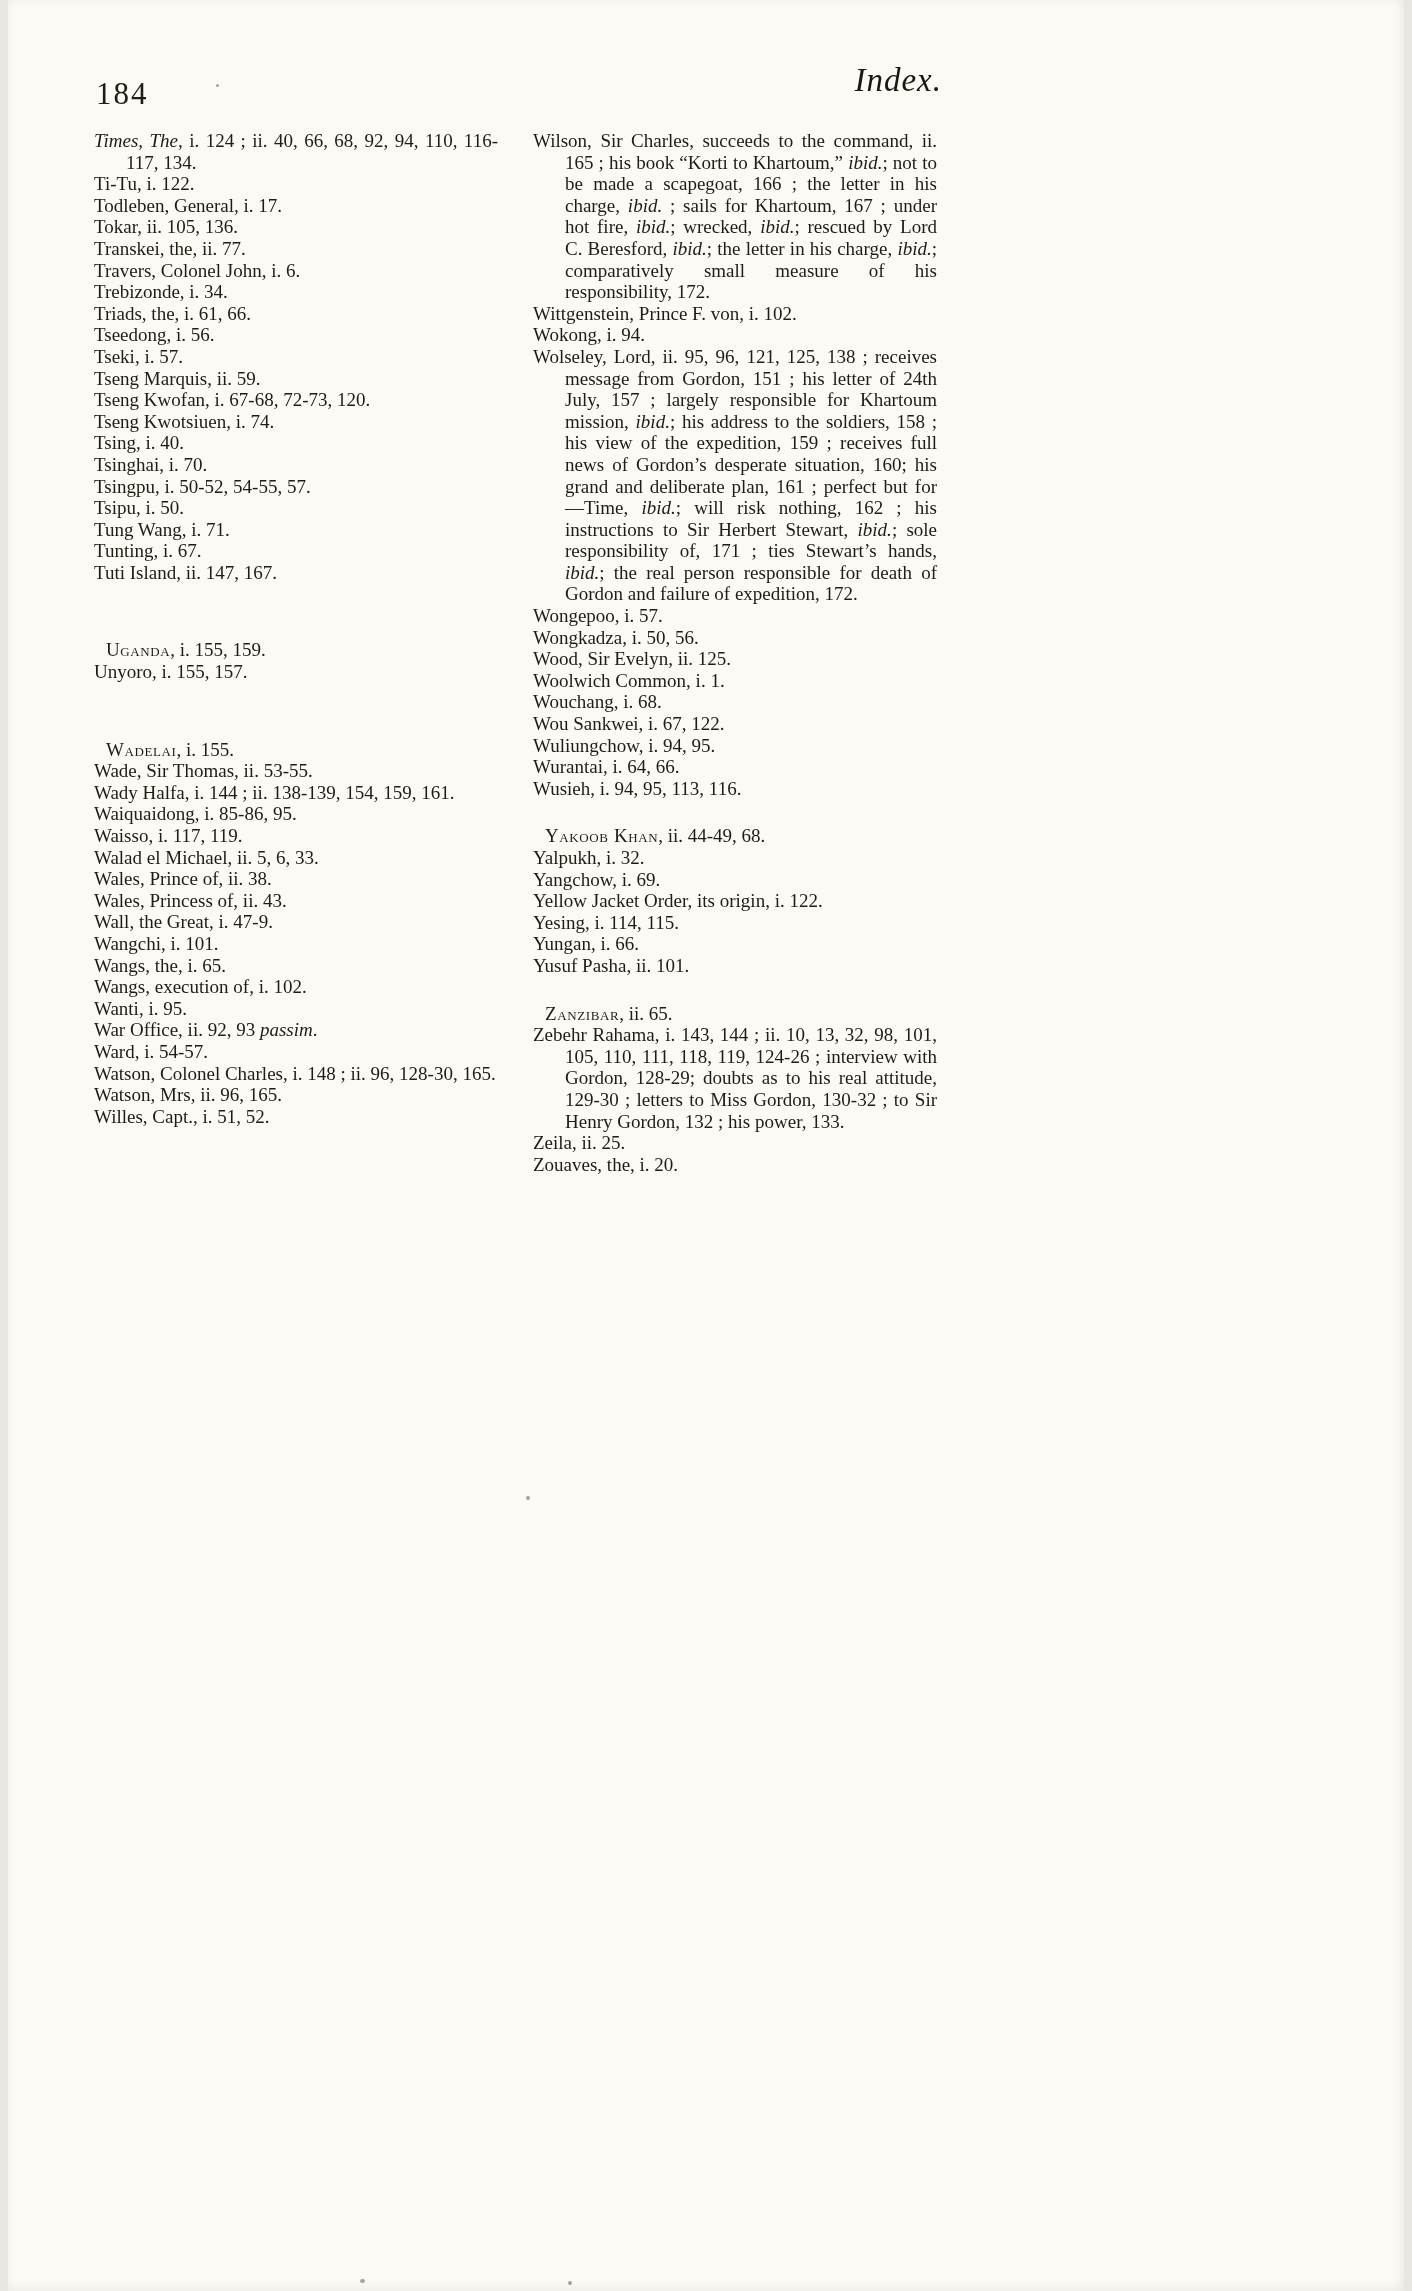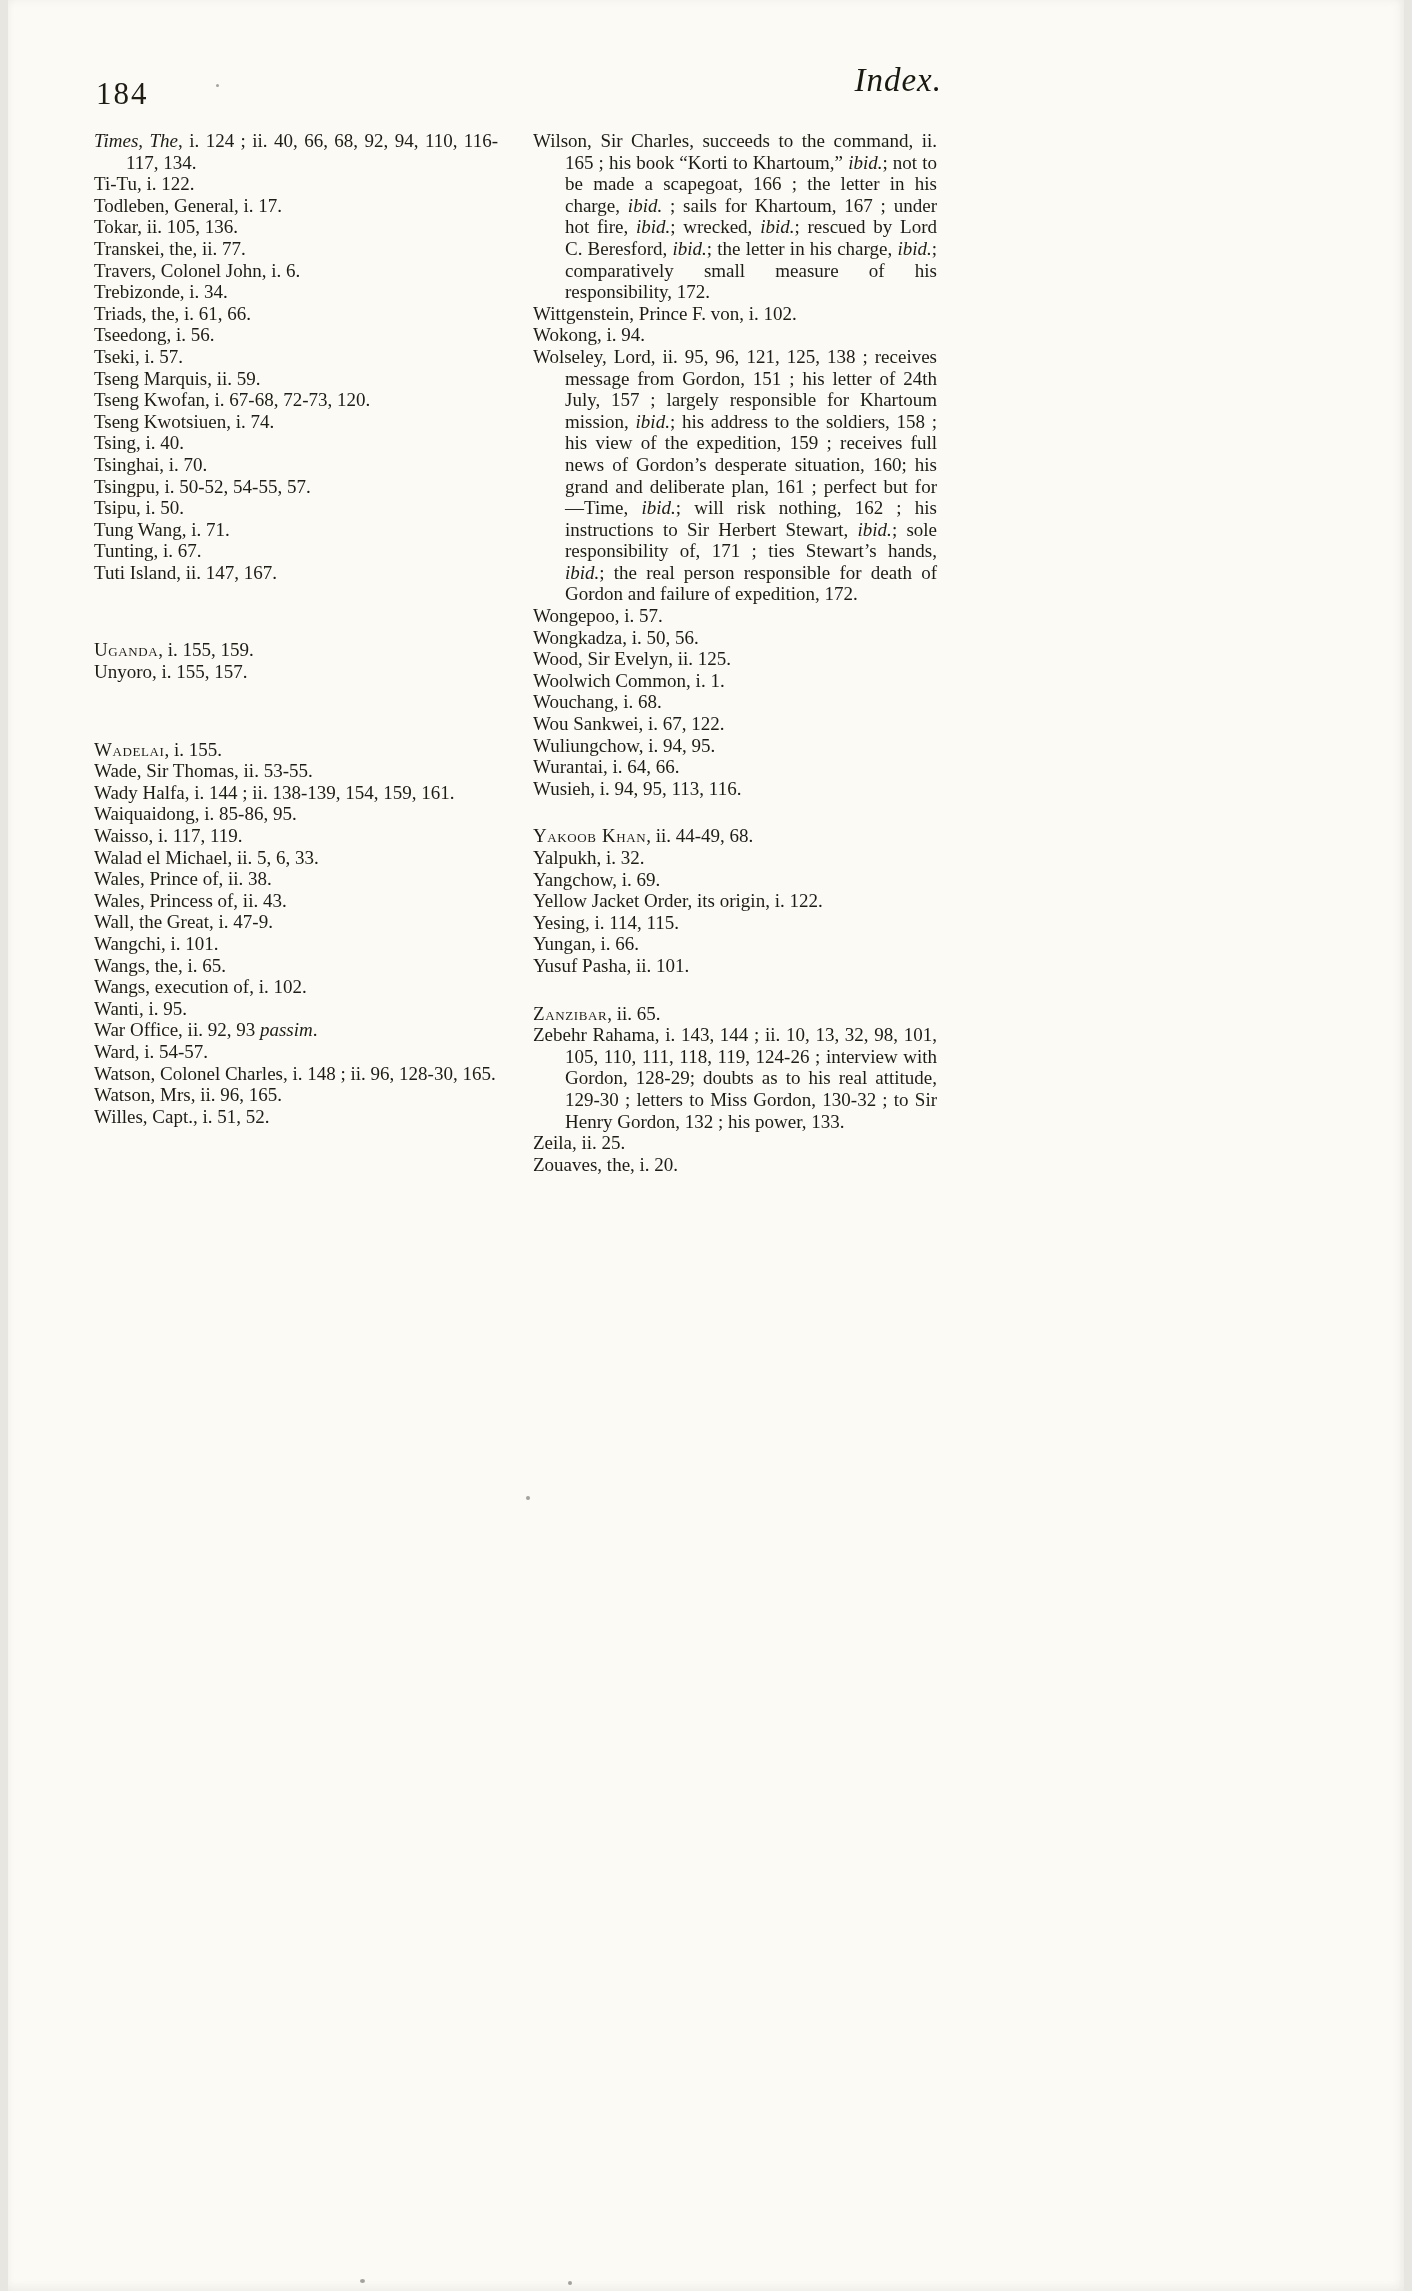--- a/index.html
+++ b/index.html
@@ -66,20 +66,21 @@
     margin: 0;
     padding-left: 32px;
     text-indent: -32px;
   }
   .group { margin-top: 0; }
   .col-left .group + .group { margin-top: 56px; }
   .col-right .group + .group { margin-top: 26px; }
   .sc {
     font-variant: small-caps;
     letter-spacing: 0.6px;
+    margin-left: 12px;
   }
   .speck {
     position: absolute;
     background: rgba(60, 55, 45, 0.45);
     border-radius: 50%;
   }
   .s1 { left: 518px; top: 1496px; width: 4px; height: 4px; }
   .s2 { left: 352px; top: 2279px; width: 5px; height: 4px; }
   .s3 { left: 560px; top: 2281px; width: 4px; height: 4px; }
   .s4 { left: 208px; top: 84px;  width: 3px; height: 3px; }

